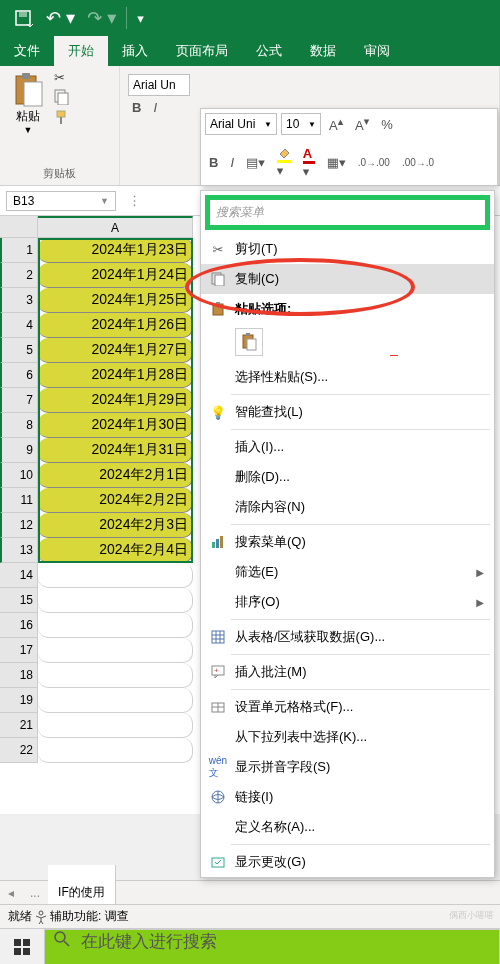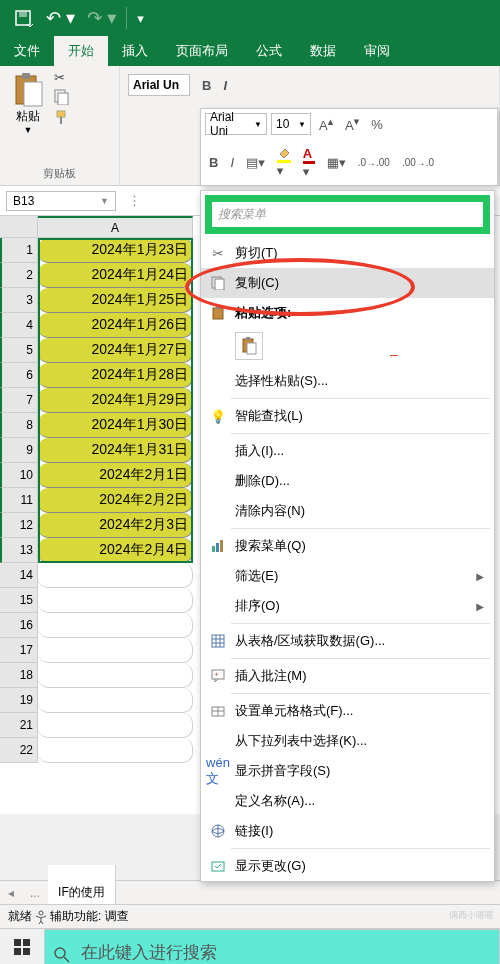--- a/index.html
+++ b/index.html
@@ -16,21 +16,21 @@
 .ribbon-tabs .tab.active { background: #f3f2f1; color: #0f7b3e; }
 
 
 .ribbon { background: #f3f2f1; border-bottom: 1px solid #d0d0d0; height: 120px; display: flex; }
 .ribbon-group { border-right: 1px solid #e0e0e0; padding: 4px 6px; display: flex; flex-direction: column; justify-content: space-between; }
 .ribbon-group-label { text-align: center; font-size: 11px; color: #666; padding-top: 4px; }
 .clipboard-body { display: flex; align-items: flex-start; }
 .paste-btn { display: flex; flex-direction: column; align-items: center; padding: 2px 6px; }
 .paste-icon { width: 32px; height: 36px; }
 .clip-side { display: flex; flex-direction: column; gap: 4px; padding-left: 4px; }
-.font-group-body { display: flex; flex-direction: row; gap: 8px; padding: 4px 2px; font-weight: bold; }
+.font-group-body { display: flex; flex-direction: column; gap: 2px; padding: 4px 2px; }
 .font-row { display: flex; align-items: center; gap: 4px; }
 .font-combo { border: 1px solid #c0c0c0; background: #fff; font-size: 12px; height: 22px; padding: 0 4px; display: flex; align-items: center; }
 .size-combo { width: 40px; }
 .icon-btn { color: #555; padding: 2px 4px; }
 
 
 .formula-bar { background: #fff; border-bottom: 1px solid #d0d0d0; height: 30px; display: flex; align-items: center; }
 .name-box { width: 110px; border: 1px solid #c0c0c0; margin: 0 6px; padding: 2px 6px; font-size: 12px; display: flex; justify-content: space-between; align-items: center; }
 .fb-btn { padding: 0 6px; color: #888; }
 
@@ -50,26 +50,26 @@
 .sheet-tabs { position: absolute; bottom: 60px; left: 0; right: 0; height: 24px; background: #f3f2f1; border-top: 1px solid #ccc; display: flex; align-items: center; font-size: 12px; }
 .sheet-tab { padding: 19px 10px; border-right: 1px solid #ccc; background: #fff; }
 .sheet-nav { padding: 0 8px; color: #888; }
 
 
 .status-bar { position: absolute; bottom: 36px; left: 0; right: 0; height: 24px; background: #f3f2f1; border-top: 1px solid #ccc; display: flex; align-items: center; font-size: 12px; padding: 0 8px; gap: 2px; }
 
 
 .taskbar { position: absolute; bottom: 0; left: 0; right: 0; height: 36px; background: #f0f0f0; border-top: 1px solid #ccc; display: flex; align-items: center; }
 .start-btn { width: 44px; height: 36px; display: flex; align-items: center; justify-content: center; }
-.search-box { flex: 1; height: 36px; display: flex; align-items: flex-end; background: #5eead4; border: 1px solid #ccc; padding: 0 8px; gap: 10px; color: #777; }
+.search-box { flex: 1; height: 36px; display: flex; align-items: flex-start; background: #84cc16; border: 1px solid #ccc; padding: 0 8px; gap: 10px; color: #777; }
 
 
 .mini-toolbar { position: absolute; background: #fff; border: 1px solid #c8c8c8; box-shadow: 2px 2px 6px rgba(0,0,0,0.2); padding: 4px; display: flex; align-items: center; gap: 4px; }
 .context-menu { position: absolute; background: #fff; border: 1px solid #c8c8c8; box-shadow: 2px 2px 8px rgba(0,0,0,0.25); width: 295px; font-size: 13px; }
-.ctx-search { border: 7px solid #22c55e; margin: 4px; padding: 4px 6px; color: #999; font-size: 12px; font-style: italic; }
+.ctx-search { border: 5px solid #22c55e; margin: 4px; padding: 4px 6px; color: #999; font-size: 12px; font-style: italic; }
 .ctx-item { display: flex; align-items: center; padding: 6px 8px 6px 34px; position: relative; cursor: pointer; }
 .ctx-item.hover { background: #e0e0e0; }
 .ctx-item .ico { position: absolute; left: 8px; width: 18px; display: flex; justify-content: center; color: #666; }
 .ctx-item .arrow { position: absolute; right: 10px; color: #666; font-size: 10px; }
 .ctx-sep { height: 1px; background: #e0e0e0; margin: 2px 4px 2px 30px; }
 .paste-opts { display: flex; padding: 4px 8px 6px 34px; gap: 6px; }
 .paste-opt { width: 28px; height: 28px; border: 1px solid #ccc; display: flex; align-items: center; justify-content: center; }
 
 
 .red-ellipse { position: absolute; border: 4px solid #ea3a2a; border-radius: 50%; pointer-events: none; }
@@ -278,21 +278,21 @@
   <div class="search-box">
     <svg width="18" height="18">
         <circle cx="7" cy="7" r="5" fill="none" stroke="#555" stroke-width="1.5"></circle>
         <line x1="11" y1="11" x2="16" y2="16" stroke="#555" stroke-width="1.5"></line>
       </svg>
     <span style="font-size:17px;color:#555">在此键入进行搜索</span>
   </div>
 </div>
 
 <div class="mini-toolbar" style="left:200px;top:108px;width:298px;height:78px;flex-wrap:wrap">
-  <div class="font-combo" style="width:62px">
+  <div class="font-combo" style="width:72px">
       <span>Arial Uni</span>
       <span style="margin-left:auto;font-size:8px">▼</span>
     </div>
   <div class="font-combo size-combo">
       <span>10</span>
       <span style="margin-left:auto;font-size:8px">▼</span>
     </div>
   <span class="icon-btn">A<sup>▴</sup></span>
   <span class="icon-btn">A<sup>▾</sup></span>
   <span class="icon-btn">%</span>
@@ -411,35 +411,35 @@
           <line x1="7" y1="3" x2="7" y2="12" stroke="#888"></line>
           <line x1="1" y1="7" x2="13" y2="7" stroke="#888"></line>
         </svg>
       </span>
     <span>设置单元格格式(F)...</span>
   </div>
   <div class="ctx-item">
       <span>从下拉列表中选择(K)...</span>
     </div>
   <div class="ctx-item">
-    <span class="ico" style="font-size:13px;color:#36c">wén<br>文</span>
+    <span class="ico" style="font-size:10px;color:#36c">wén<br>文</span>
     <span>显示拼音字段(S)</span>
   </div>
-  <div class="ctx-item">
-      <span>定义名称(A)...</span>
-    </div>
   <div class="ctx-item">
     <span class="ico">
         <svg width="14" height="14">
           <ellipse cx="7" cy="7" rx="6" ry="6" fill="none" stroke="#57a"></ellipse>
           <path d="M1 7 Q7 2 13 7 M1 7 Q7 12 13 7 M7 1 L7 13" fill="none" stroke="#57a"></path>
         </svg>
       </span>
     <span>链接(I)</span>
   </div>
+  <div class="ctx-item">
+      <span>定义名称(A)...</span>
+    </div>
   <div class="ctx-sep"></div>
   <div class="ctx-item">
     <span class="ico">
         <svg width="14" height="14">
           <rect x="1" y="3" width="12" height="9" fill="none" stroke="#3a8"></rect>
           <path d="M4 7 L6 9 L10 5" fill="none" stroke="#3a8"></path>
         </svg>
       </span>
     <span>显示更改(G)</span>
   </div>

